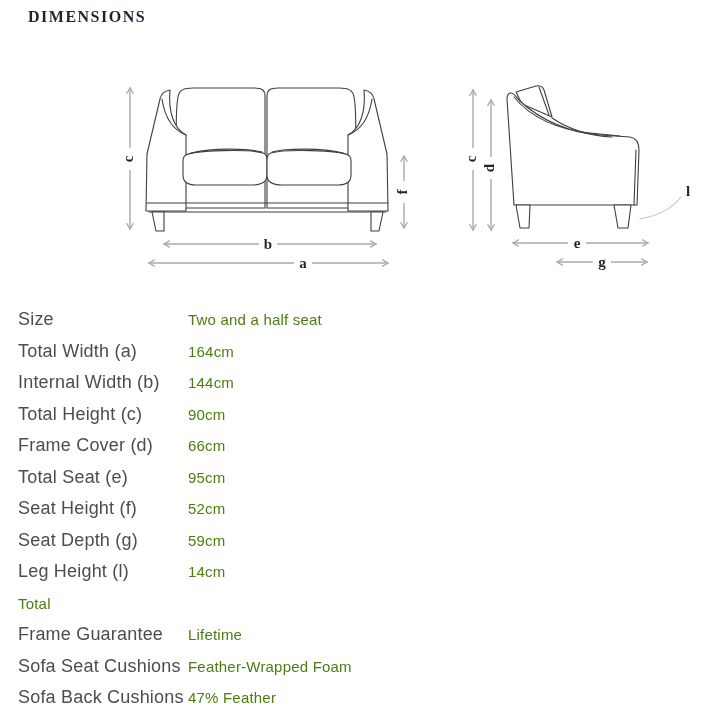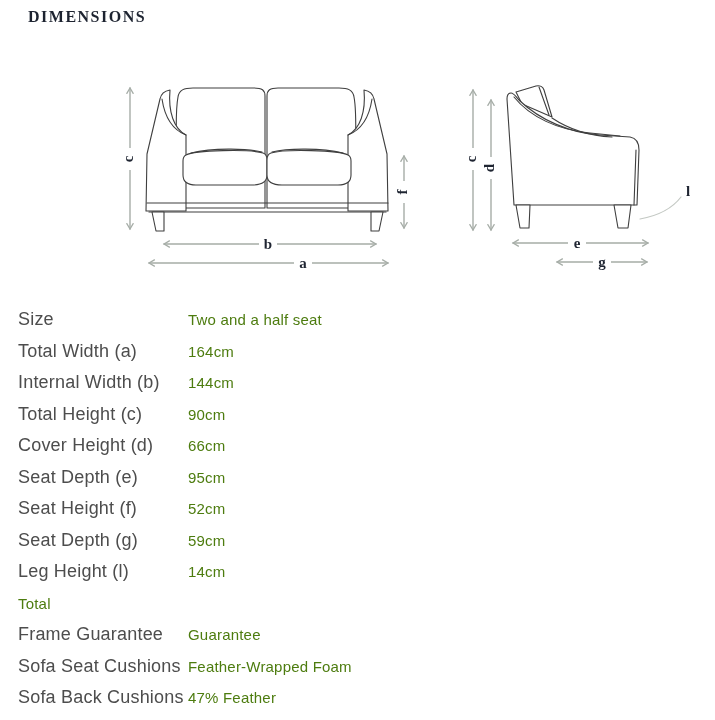--- a/index.html
+++ b/index.html
@@ -133,45 +133,45 @@
   </div>
   <div class="row">
     <div class="cell label">Internal Width (b)</div>
     <div class="cell value">144cm</div>
   </div>
   <div class="row">
     <div class="cell label">Total Height (c)</div>
     <div class="cell value">90cm</div>
   </div>
   <div class="row">
-    <div class="cell label">Cover Height (d)</div>
+    <div class="cell label">Frame Cover (d)</div>
     <div class="cell value">66cm</div>
   </div>
   <div class="row">
-    <div class="cell label">Seat Depth (e)</div>
+    <div class="cell label">Total Seat (e)</div>
     <div class="cell value">95cm</div>
   </div>
   <div class="row">
     <div class="cell label">Seat Height (f)</div>
     <div class="cell value">52cm</div>
   </div>
   <div class="row">
     <div class="cell label">Seat Depth (g)</div>
     <div class="cell value">59cm</div>
   </div>
   <div class="row">
     <div class="cell label">Leg Height (l)</div>
     <div class="cell value">14cm</div>
   </div>
   <div class="row">
     <div class="cell value">Total</div>
   </div>
   <div class="row">
     <div class="cell label">Frame Guarantee</div>
-    <div class="cell value">Guarantee</div>
+    <div class="cell value">Lifetime</div>
   </div>
   <div class="row">
     <div class="cell label">Sofa Seat Cushions</div>
     <div class="cell value">Feather-Wrapped Foam</div>
   </div>
   <div class="row">
     <div class="cell label">Sofa Back Cushions</div>
     <div class="cell value">47% Feather</div>
   </div>
 </div>

